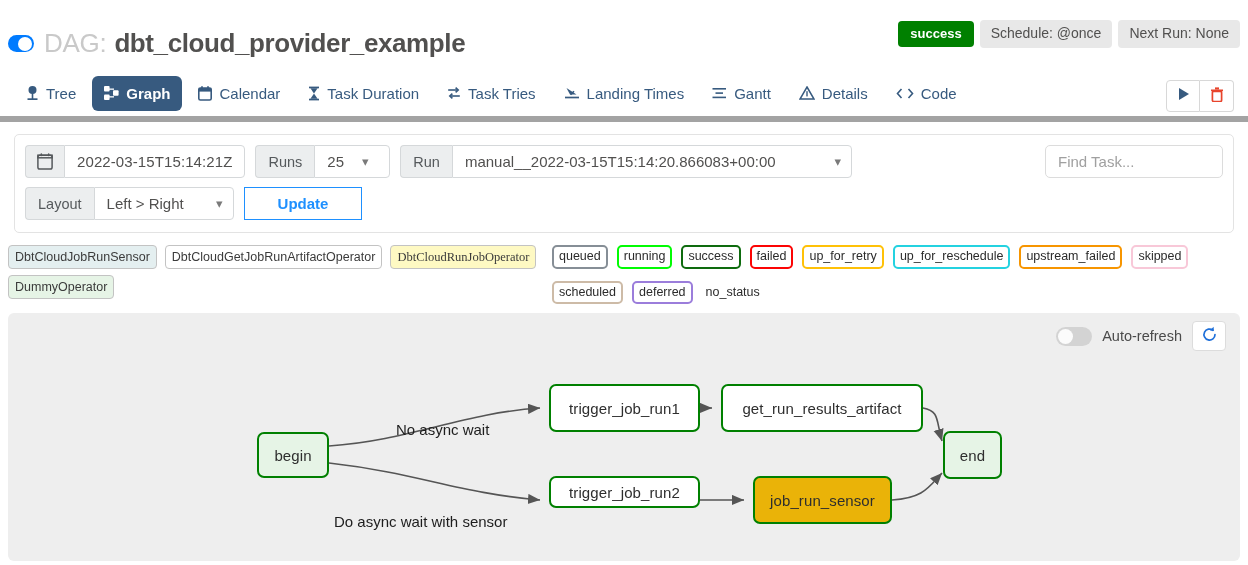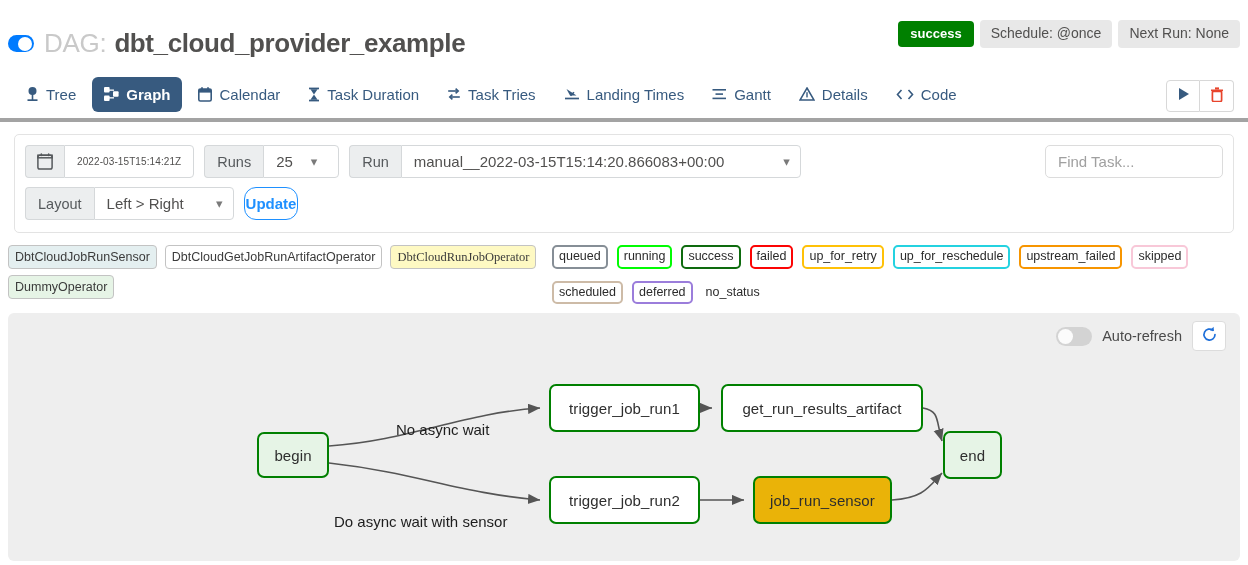--- a/index.html
+++ b/index.html
@@ -77,21 +77,21 @@
     line-height: 1.25;
   }
 
   
   .tabbar {
     position: relative;
     height: 52px;
     padding: 0 14px;
     display: flex;
     align-items: center;
-    border-bottom: 4px solid #a3a3a3;
+    border-bottom: 6px solid #a3a3a3;
   }
   .tabs {
     display: flex;
     align-items: center;
     gap: 4px;
   }
   .tab {
     display: flex;
     align-items: center;
     gap: 7px;
@@ -141,21 +141,21 @@
     font-size: 14.5px;
     padding: 7px 12px;
     display: flex; align-items: center;
     white-space: nowrap;
   }
   .addon.l { border-radius: 4px 0 0 4px; border-right: none; }
   .addon.only-icon { padding: 7px 11px; }
   .fld {
     border: 1px solid #d5d8da;
     background: #fff;
-    font-size: 10px;
+    font-size: 15px;
     color: #51504f;
     padding: 7px 12px;
     display: flex; align-items: center;
     white-space: nowrap;
     letter-spacing: 0.1px;
   }
   .fld.r { border-radius: 0 4px 4px 0; }
   .sel {
     border: 1px solid #d5d8da;
     background: #fff;
@@ -168,22 +168,22 @@
     cursor: pointer;
   }
   .sel .cv { color: #7a7a7a; font-size: 13px; }
   .spacer-sm { width: 10px; }
   .btn-outline {
     border: 1px solid #1e90ff;
     color: #1e90ff;
     background: #fff;
     font-size: 15px;
     font-weight: bold;
-    padding: 7px 1px;
-    border-radius: 12px;
+    padding: 7px 33px;
+    border-radius: 0;
     margin-left: 10px;
     cursor: pointer;
     display: flex; align-items: center;
   }
   .find-task {
     position: absolute;
     right: 10px; top: 10px;
     width: 178px;
     border: 1px solid #dcdcdc;
     border-radius: 5px;
@@ -542,18 +542,18 @@
     <path d="M915 95 C 932 98, 928 108, 934 128" stroke="#555" stroke-width="1.6" fill="none" marker-end="url(#arw)"></path>
     <path d="M692 187 L 736 187" stroke="#555" stroke-width="1.6" fill="none" marker-end="url(#arw)"></path>
     <path d="M884 187 C 915 185, 920 175, 934 160" stroke="#555" stroke-width="1.6" fill="none" marker-end="url(#arw)"></path>
   </svg>
 
   <div class="canvas">
       <div class="node dummy" style="left: 249px; top: 119px; width: 72px; height: 46px;">begin</div>
       <div class="node" style="left: 541px; top: 71px; width: 151px; height: 48px;">trigger_job_run1</div>
       <div class="node" style="left: 713px; top: 71px; width: 202px; height: 48px;">get_run_results_artifact</div>
       <div class="node dummy" style="left: 935px; top: 118px; width: 59px; height: 48px;">end</div>
-      <div class="node" style="left: 541px; top: 163px; width: 151px; height: 48px;">trigger_job_run2</div>
+      <div class="node" style="left: 541px; top: 163px; width: 151px; height: 32px;">trigger_job_run2</div>
       <div class="node sensor" style="left: 745px; top: 163px; width: 139px; height: 48px;">job_run_sensor</div>
       <div class="edge-label" style="left: 388px; top: 108px;">No async wait</div>
       <div class="edge-label" style="left: 326px; top: 200px;">Do async wait with sensor</div>
     </div>
 </div>
 
 </body></html>

